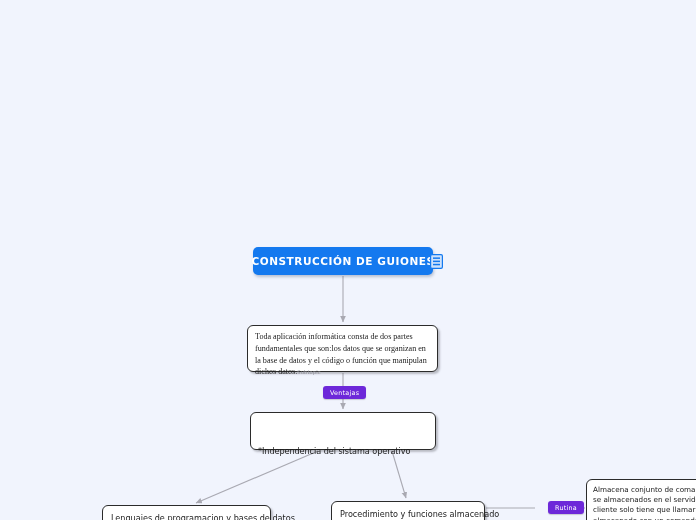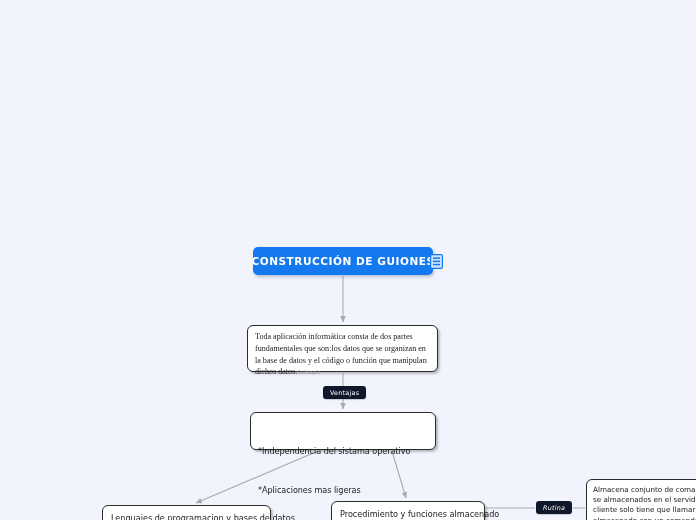--- a/index.html
+++ b/index.html
@@ -128,37 +128,36 @@
     overflow: hidden;
   }
   #node-stored .line {
     white-space: nowrap;
     overflow: hidden;
   }
 
   
   .pill {
     position: absolute;
-    background: #0f172a;
+    background: #6d28d9;
     border-radius: 3px;
     color: #ffffff;
     font-size: 6.4px;
     letter-spacing: 0.25px;
     padding: 2.5px 7px;
     box-shadow: 0 1px 1px rgba(70,70,80,0.25);
     white-space: nowrap;
   }
   #pill-ventajas {
     left: 323px;
     top: 386px;
   }
   #pill-rutina {
-    left: 536px;
+    left: 548px;
     top: 501px;
-    font-style: italic;
   }
 </style>
 </head>
 <body>
 
 <div id="canvas">
 
   <svg id="edges" viewBox="0 0 696 520" xmlns="http://www.w3.org/2000/svg">
     <defs>
       <marker id="arrow" markerWidth="7" markerHeight="7" refX="5.4" refY="2.6" orient="auto" markerUnits="strokeWidth">
@@ -195,21 +194,20 @@
   <div class="box" id="node-definition">
     <span class="body-text">Toda aplicación  informática consta de dos partes fundamentales que son:los datos que se organizan en la base de datos y el código o función que manipulan dichos datos.</span><span class="subtopic-tag">Subtopic</span>
   </div>
 
   <div class="pill" id="pill-ventajas">
     <span>Ventajas</span>
   </div>
 
   <div class="box" id="node-advantages">
     <div class="line">*Independencia del sistama operativo</div>
-    <div class="line">*Aplicaciones mas ligeras</div>
   </div>
 
   <div class="box thin" id="node-languages">
     <span class="line">Lenguajes de programacion y bases de datos</span>
   </div>
 
   <div class="box thin" id="node-procedures">
     <span class="line">Procedimiento y funciones almacenado</span>
   </div>
 

